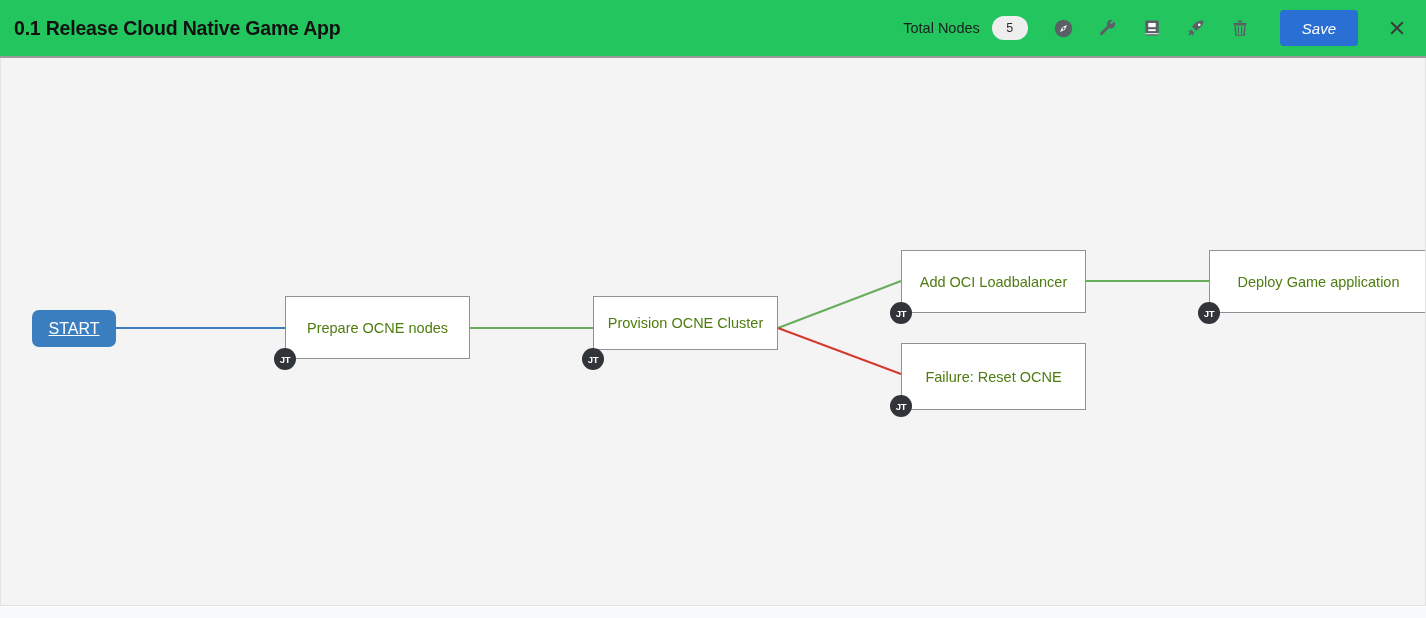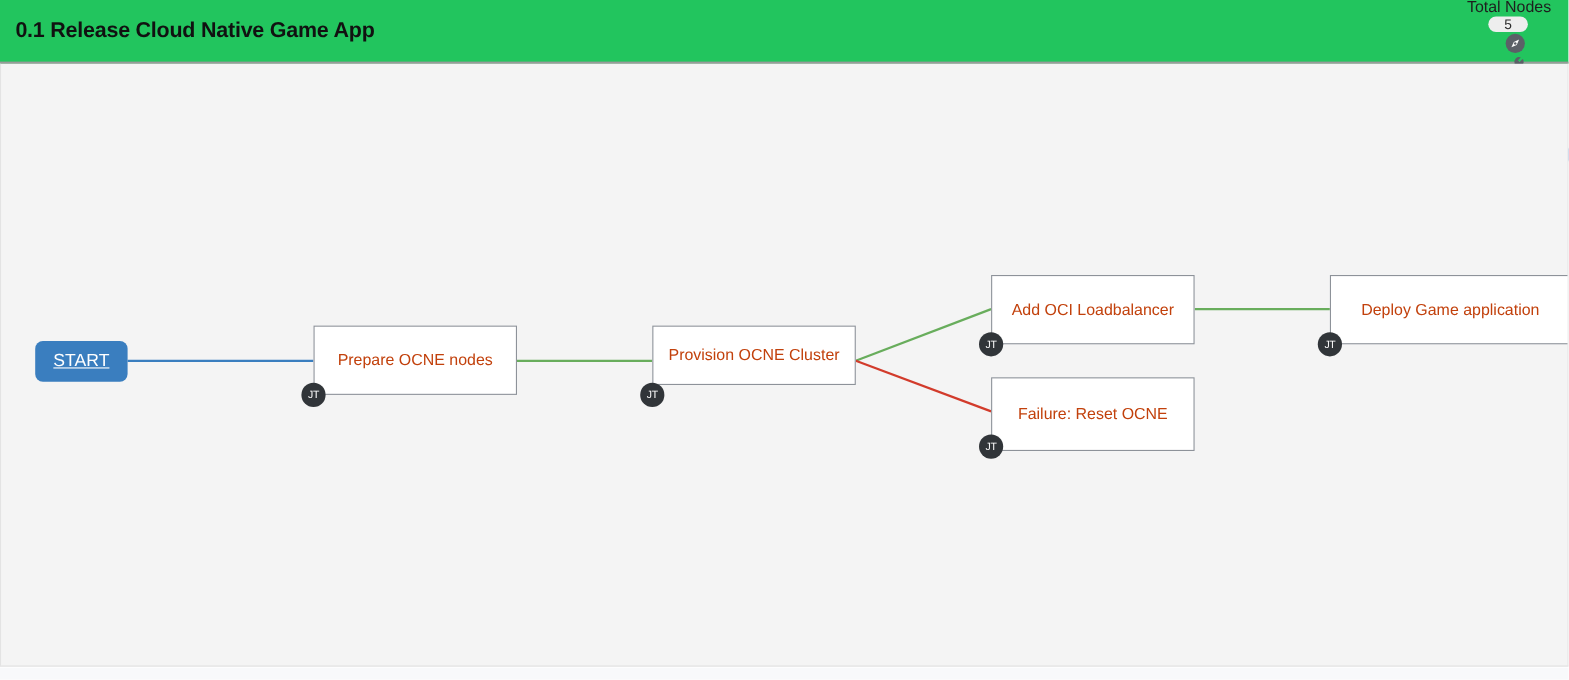--- a/index.html
+++ b/index.html
@@ -24,22 +24,21 @@
     font-size: 19.5px;
     font-weight: 600;
     letter-spacing: -0.2px;
     color: #111111;
     white-space: nowrap;
   }
   .header-right {
     margin-left: auto;
     display: flex; align-items: center;
     height: 58px;
-    padding-right: 0;
-    flex-direction: column;
+    padding-right: 14px;
   }
   .total-nodes-label {
     font-size: 14.5px;
     color: #1e1e1e;
     margin-right: 12px;
     white-space: nowrap;
   }
   .node-count-pill {
     min-width: 36px; height: 24px;
     border-radius: 12px;
@@ -98,42 +97,42 @@
   }
   .edges { position: absolute; left: 0; top: 0; width: 1426px; height: 548px; }
 
   
   .node {
     position: absolute;
     background: #ffffff;
     border: 1.5px solid #8d9299;
     display: flex; align-items: center; justify-content: center;
     font-size: 14.5px;
-    color: #c2410c;
+    color: #4d7c0f;
     cursor: pointer;
     white-space: nowrap;
   }
   .node-start {
     position: absolute;
     background: #3a7ebf;
     border: none;
     border-radius: 7px;
     color: #ffffff;
     font-size: 16px;
     display: flex; align-items: center; justify-content: center;
     cursor: pointer;
   }
   .avatar {
     position: absolute;
     width: 22px; height: 22px;
     border-radius: 50%;
     background: #313539;
     color: #ffffff;
     font-size: 9.5px;
-    font-weight: 400;
+    font-weight: 700;
     letter-spacing: -0.3px;
     display: flex; align-items: center; justify-content: center;
     cursor: pointer;
     z-index: 5;
   }
 </style>
 </head>
 <body>
 
 <div id="app">

